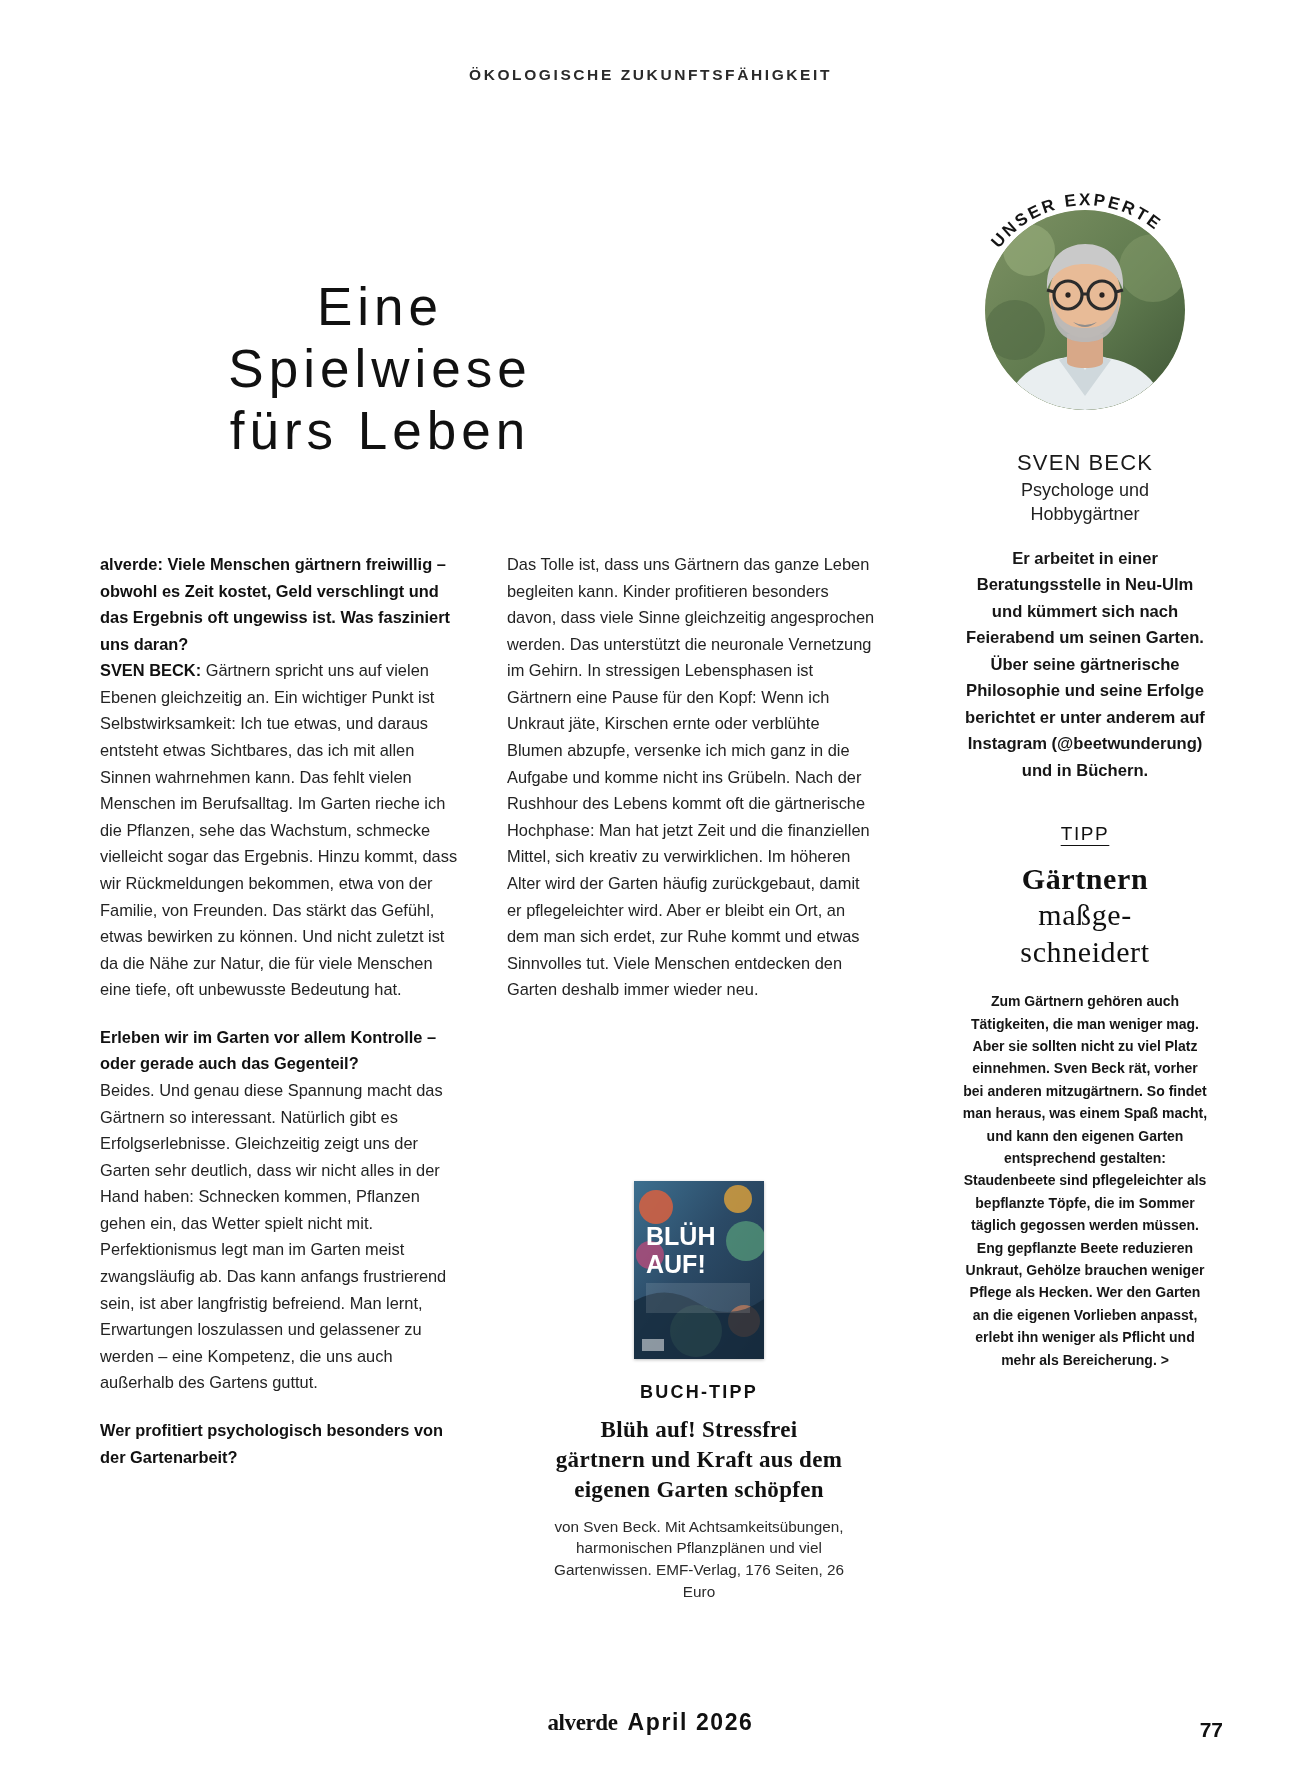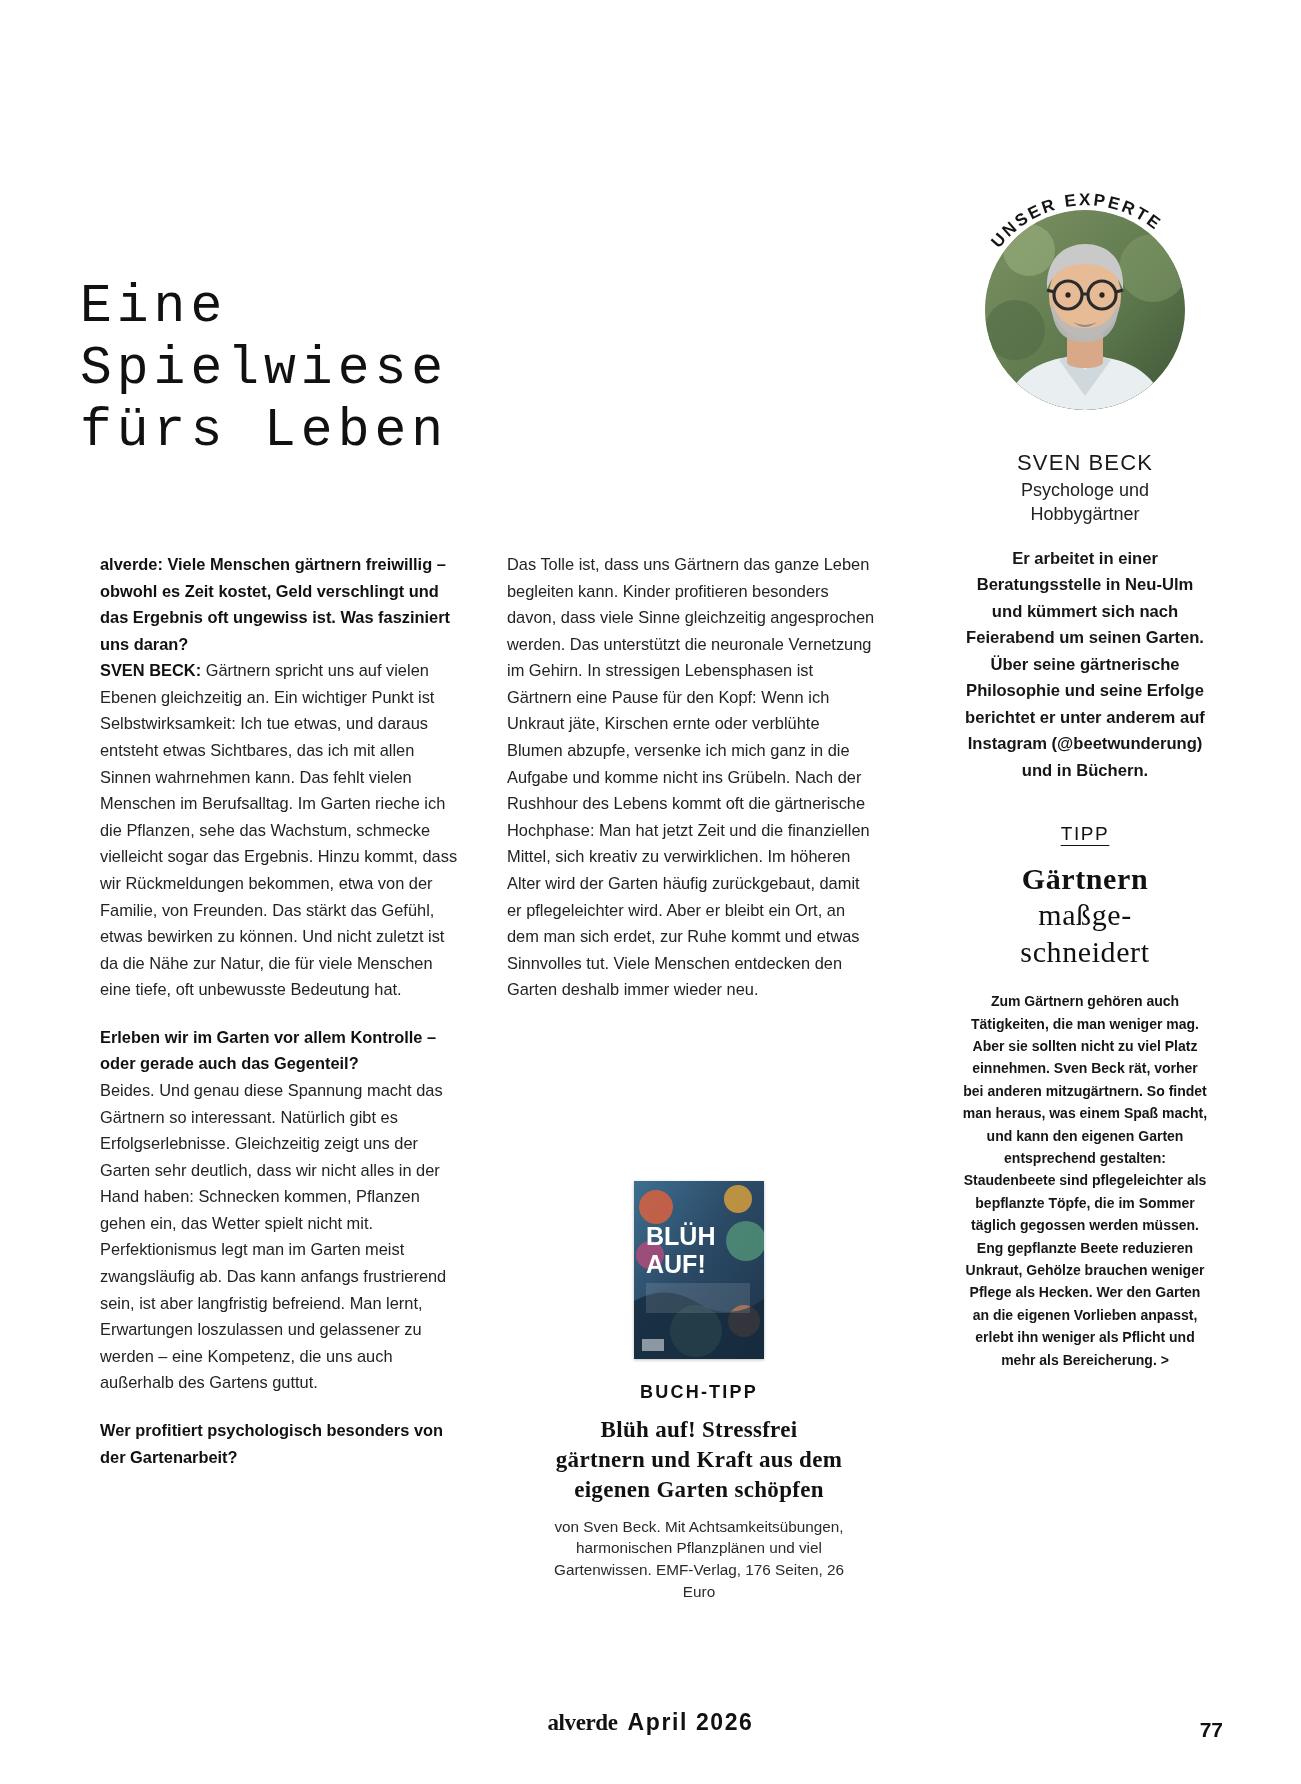--- a/index.html
+++ b/index.html
@@ -32,22 +32,22 @@
     font-weight: 600;
     color: #2a2a2a;
   }
 
   
   .headline {
     position: absolute;
     top: 240px;
     left: 80px;
     width: 600px;
-    text-align: left;
-    font-family: Liberation Mono, monospace;
+    text-align: center;
+    font-family: Liberation Sans, sans-serif;
     font-size: 53px;
     line-height: 1.17;
     letter-spacing: 5px;
     color: #111;
     font-weight: 400;
   }
   .headline .l1 { display: block; }
   .headline .l2 { display: block; }
   .headline .l3 { display: block; }
 
@@ -222,20 +222,21 @@
     font-weight: 700;
     color: #111;
   }
   .inline { display: inline; }
 </style>
 </head>
 <body>
 
 <div class="page">
 
+  <div class="running-head">ÖKOLOGISCHE ZUKUNFTSFÄHIGKEIT</div>
 
   <h1 class="headline">
     <span class="l1">Eine</span>
     <span class="l2">Spielwiese</span>
     <span class="l3">fürs Leben</span>
   </h1>
 
   <div class="col" id="col1">
     <p>
       <span class="q">alverde: Viele Menschen gärtnern freiwillig – obwohl es Zeit kostet, Geld verschlingt und das Ergebnis oft ungewiss ist. Was fasziniert uns daran?</span><br>

